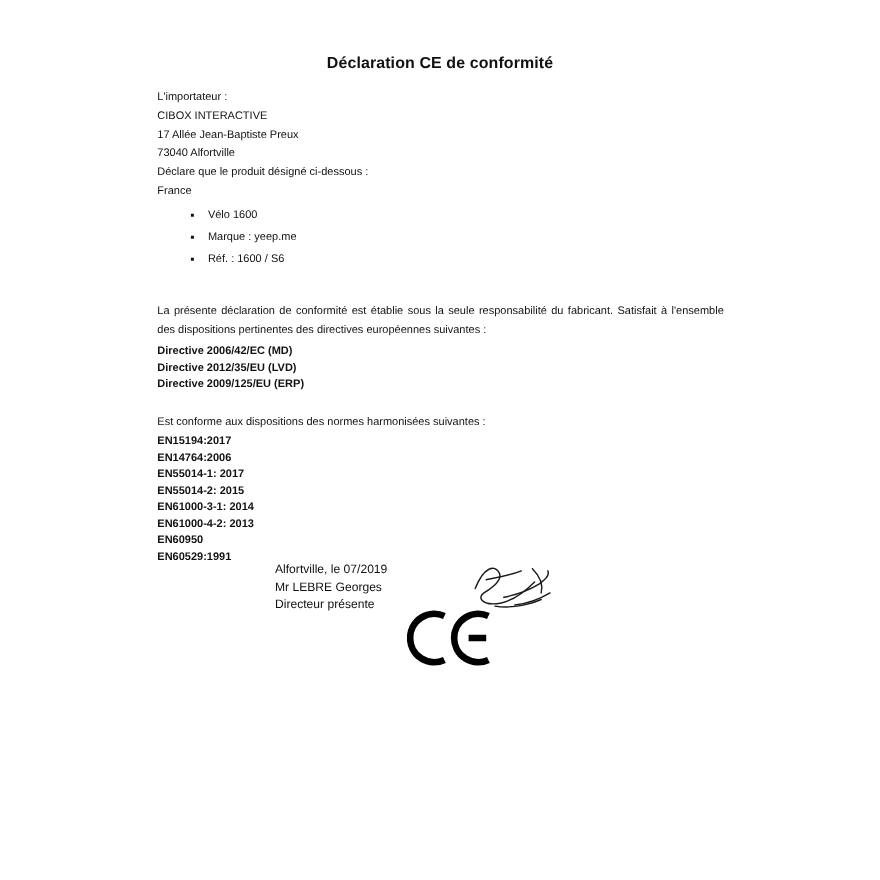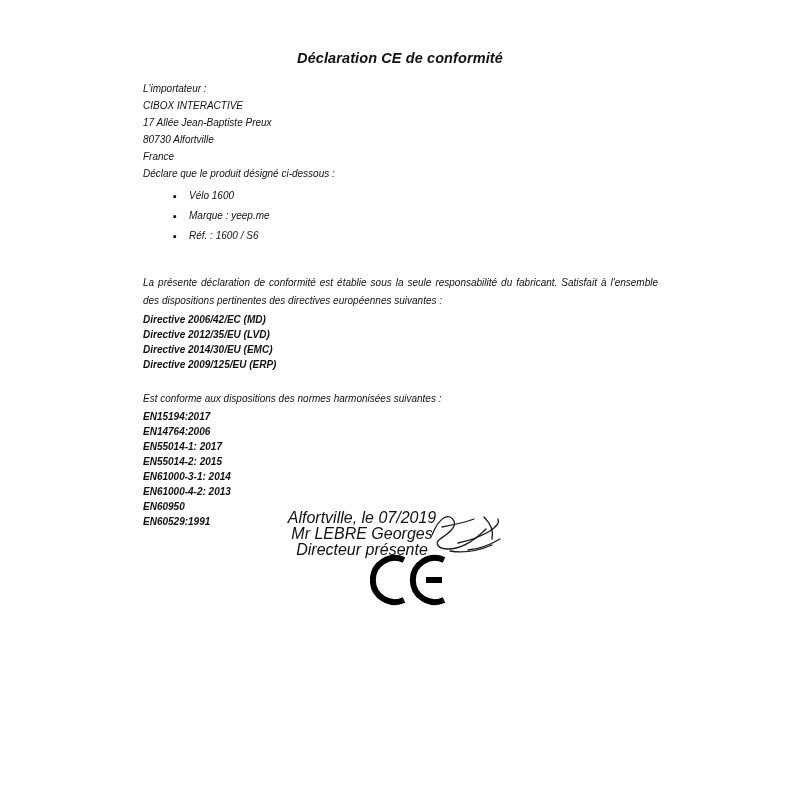--- a/index.html
+++ b/index.html
@@ -14,21 +14,20 @@
     color: #111111;
     position: relative;
     overflow: hidden;
   }
   .page {
     position: absolute;
     left: 0;
     top: 0;
     width: 800px;
     height: 800px;
-    font-style: italic;
   }
   .doc-title {
     position: absolute;
     left: 0;
     top: 50px;
     width: 800px;
     text-align: center;
     font-size: 14.5px;
     font-weight: bold;
     letter-spacing: 0.1px;
@@ -75,25 +74,24 @@
   .norms-intro {
     margin-top: 18px;
   }
   .norms {
     margin-top: 2px;
     font-weight: bold;
     line-height: 15px;
   }
   .signature-block {
     position: absolute;
-    left: 262px;
+    left: 250px;
     top: 510px;
     width: 200px;
-    text-align: center;
-    font-size: 16px;
+    font-size: 11px;
     line-height: 16px;
   }
   .sig-scribble {
     position: absolute;
     left: 424px;
     top: 505px;
     width: 90px;
     height: 55px;
   }
   .ce-mark {
@@ -109,36 +107,35 @@
 
 <div class="page">
 
   <div class="doc-title">Déclaration CE de conformité</div>
 
   <div class="body-block">
 
     <div class="line">L'importateur :</div>
     <div class="line">CIBOX INTERACTIVE</div>
     <div class="line">17 Allée Jean-Baptiste Preux</div>
-    <div class="line">80730 Alfortville</div>
+    <div class="line">73040 Alfortville</div>
+    <div class="line">Déclare que le produit désigné ci-dessous :</div>
     <div class="line">France</div>
-    <div class="line">Déclare que le produit désigné ci-dessous :</div>
 
     <ul class="bullets">
       <li>Vélo 1600</li>
       <li>Marque : yeep.me</li>
       <li>Réf. : 1600 / S6</li>
     </ul>
 
     <div class="para">La présente déclaration de conformité est établie sous la seule responsabilité du fabricant. Satisfait à l'ensemble des dispositions pertinentes des directives européennes suivantes :</div>
 
     <div class="directives">
       <div>Directive 2006/42/EC (MD)</div>
       <div>Directive 2012/35/EU (LVD)</div>
-      <div>Directive 2014/30/EU (EMC)</div>
       <div>Directive 2009/125/EU (ERP)</div>
     </div>
 
     <div class="norms-intro">Est conforme aux dispositions des normes harmonisées suivantes :</div>
 
     <div class="norms">
       <div>EN15194:2017</div>
       <div>EN14764:2006</div>
       <div>EN55014-1: 2017</div>
       <div>EN55014-2: 2015</div>

